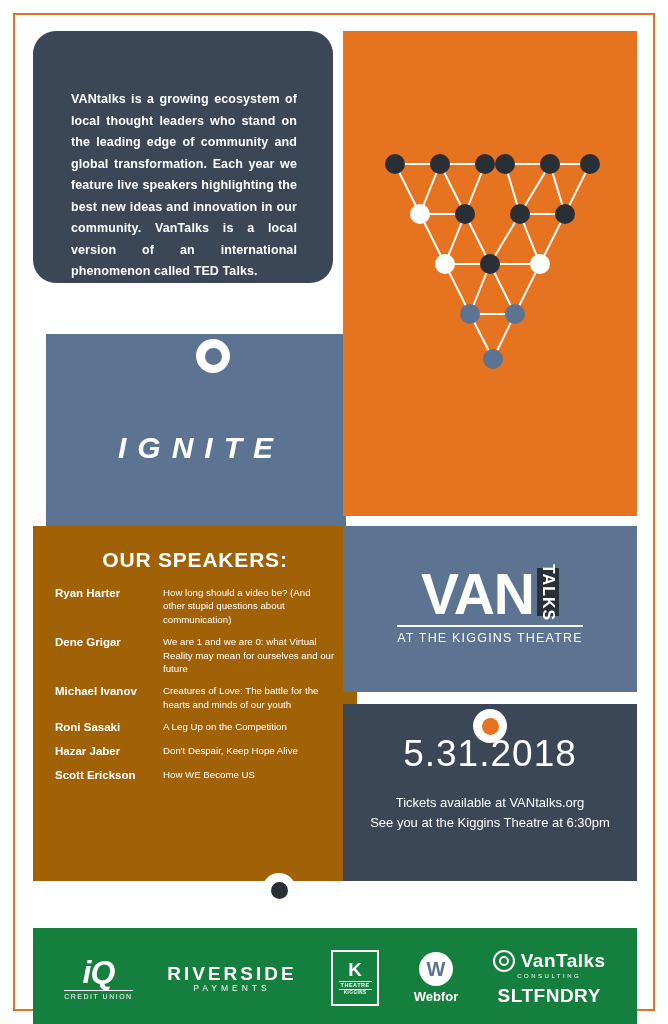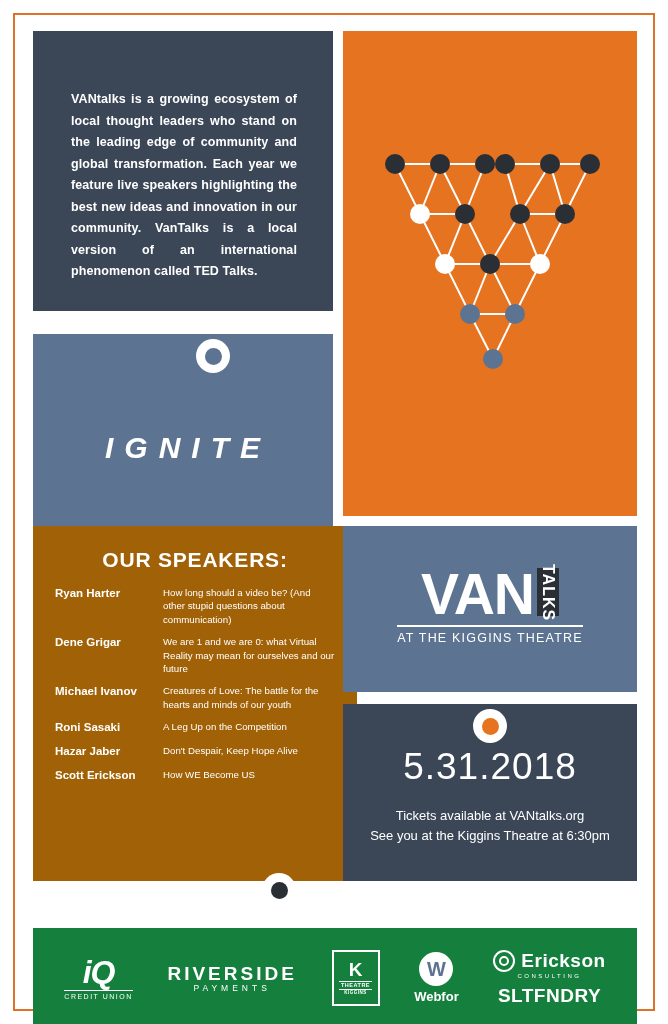--- a/index.html
+++ b/index.html
@@ -37,36 +37,37 @@
     left: 33px;
     top: 31px;
     width: 604px;
     height: 485px;
   }
   .intro-box {
     position: absolute;
     left: 0;
     top: 0;
     width: 300px;
-    height: 280px;
+    height: 252px;
     background: #3b4657;
     box-sizing: border-box;
     padding: 58px 36px 0 38px;
+    border-radius: 23px;
   }
   .intro-text {
     color: #ffffff;
     font-size: 12.5px;
     font-weight: bold;
     line-height: 1.72;
     text-align: justify;
     letter-spacing: 0.1px;
   }
   .ignite-box {
     position: absolute;
-    left: 0;
+    left: 13px;
     top: 303px;
     width: 300px;
     height: 228px;
     background: #5c7491;
     display: flex;
     align-items: center;
     justify-content: center;
   }
   .ignite-text {
     color: #ffffff;
@@ -209,21 +210,21 @@
     display: inline-block;
   }
   .date-box {
     position: absolute;
     left: 310px;
     top: 178px;
     width: 294px;
     height: 177px;
     background: #3b4657;
     box-sizing: border-box;
-    padding-top: 42px;
+    padding-top: 29px;
     text-align: center;
   }
   .date-text {
     color: #ffffff;
     font-size: 37px;
     letter-spacing: 1px;
     margin-bottom: 18px;
   }
   .info-text {
     color: #ffffff;
@@ -468,20 +469,20 @@
     </div>
 
     <div class="sponsor sp-webfor">
       <div class="mark">W</div>
       <div class="name">Webfor</div>
     </div>
 
     <div class="sponsor sp-resonate">
       <div class="top">
         <div class="circ"></div>
-        <div class="word">Erickson</div>
+        <div class="word">VanTalks</div>
       </div>
       <div class="sub">CONSULTING</div>
       <div class="sp-sltfndry">SLTFNDRY</div>
     </div>
 
   </div>
 </div>
 
 </body></html>

